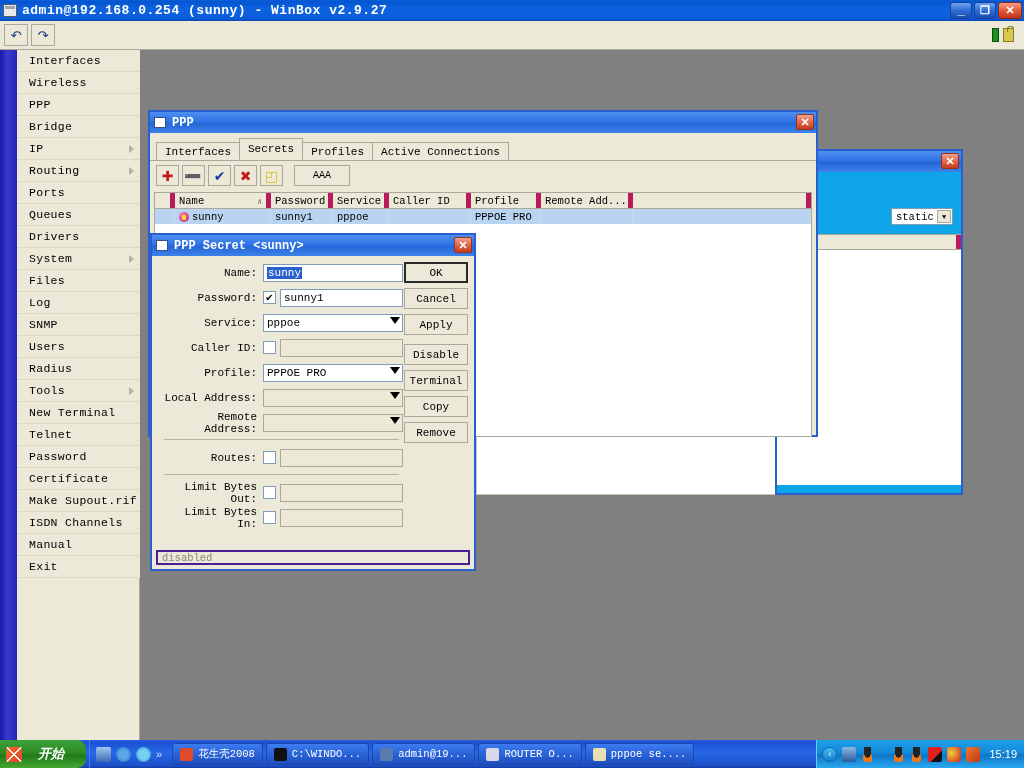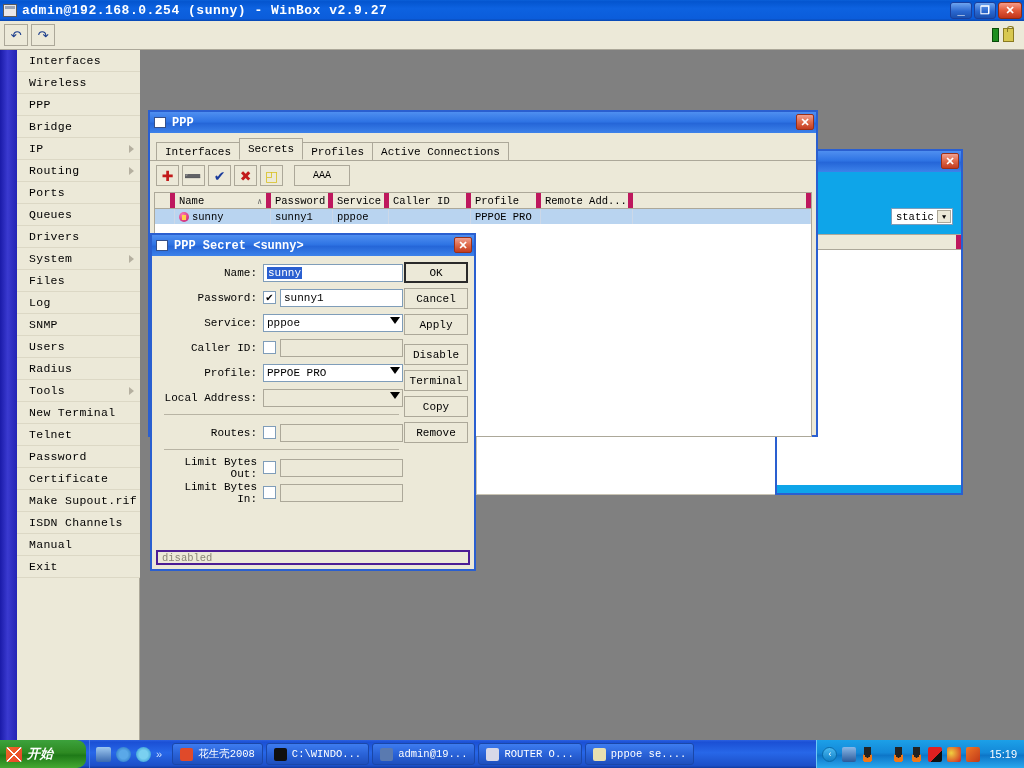--- a/index.html
+++ b/index.html
@@ -238,21 +238,21 @@
   
   .taskbar {
     position: absolute; left: 0; bottom: 0; width: 1024px; height: 28px;
     background: linear-gradient(to bottom,#2b60e0 0%,#1b50d5 8%,#2767e8 45%,#1c4fc8 92%,#123a9e 100%);
     display: flex; align-items: center;
   }
   .start-btn {
     height: 28px; width: 86px; cursor: pointer;
     background: linear-gradient(to bottom,#3ca23c 0%,#2e8a22 45%,#1f7a18 55%,#45a832 100%);
     border-radius: 0 9px 9px 0; display: flex; align-items: center;
-    padding-left: 6px; gap: 5px;
+    padding-left: 6px; gap: 16px;
   }
   .start-flag {
     width: 16px; height: 15px; flex: none;
     background:
       linear-gradient(135deg, transparent 0 46%, #fff 46% 54%, transparent 54%),
       linear-gradient(45deg, transparent 0 46%, #fff 46% 54%, transparent 54%),
       linear-gradient(to bottom right,#f06a2a,#e8442a);
     border-radius: 2px;
   }
   .start-text { color: #fff; font-size: 13px; font-weight: bold; font-style: italic; font-family: "Liberation Sans", sans-serif; }
@@ -543,20 +543,27 @@
             </div>
             <div class="frow">
               <div class="flabel">Profile:</div>
               <div class="fcombo">
                 <span>PPPOE PRO</span>
                 <span class="carrow"></span>
               </div>
             </div>
             <div class="frow">
               <div class="flabel">Local Address:</div>
+              <div class="fcombo disabled">
+                <span></span>
+                <span class="carrow"></span>
+              </div>
+            </div>
+            <div class="frow">
+              <div class="flabel">Remote Address:</div>
               <div class="fcombo disabled">
                 <span></span>
                 <span class="carrow"></span>
               </div>
             </div>
             <div class="sep"></div>
             <div class="frow">
               <div class="flabel">Routes:</div>
               <div class="fcheck"></div>
               <div class="finput disabled"></div>

